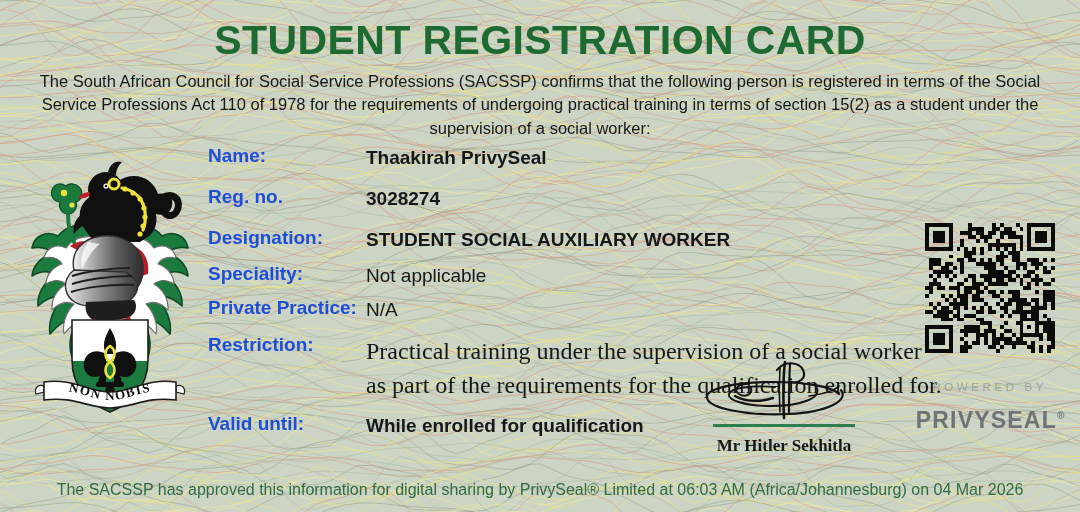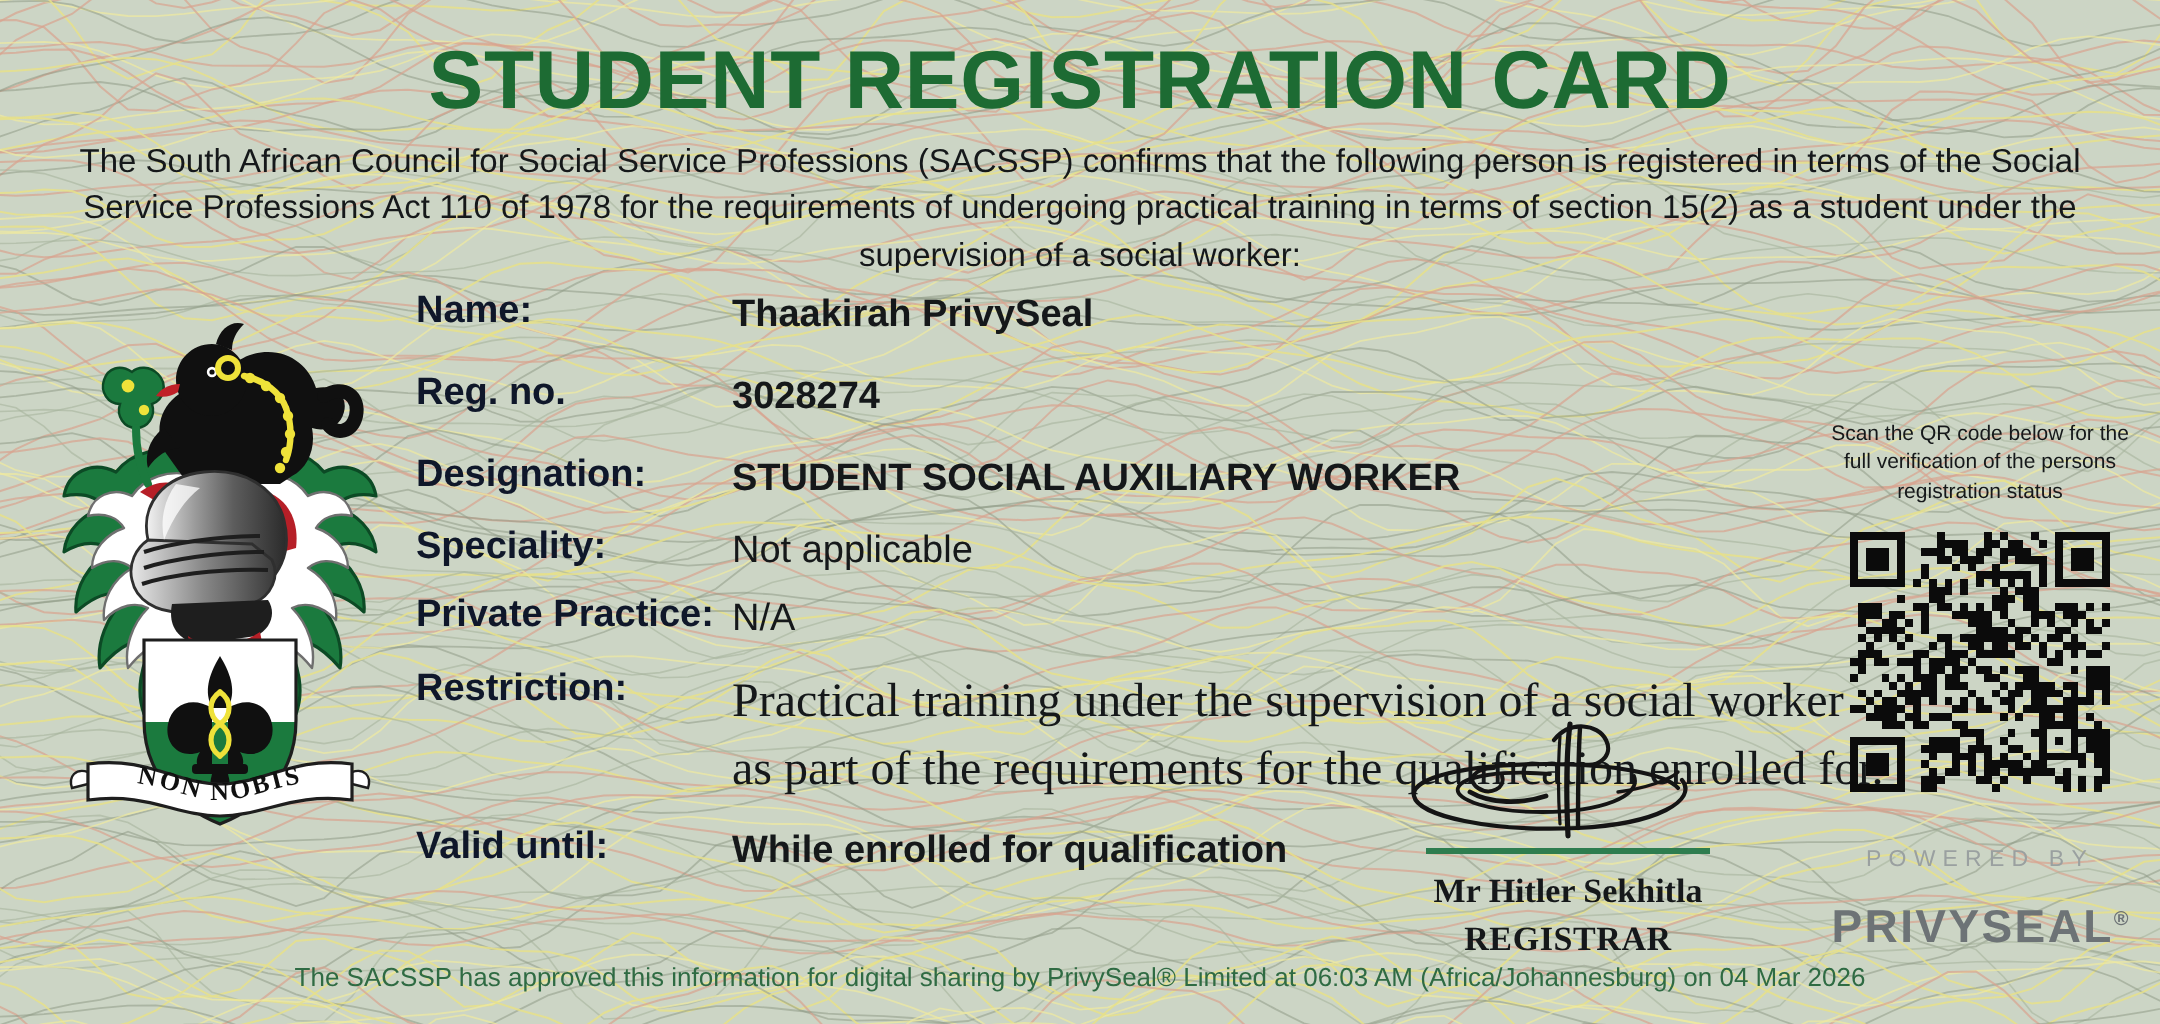--- a/index.html
+++ b/index.html
@@ -27,21 +27,21 @@
   }
 
   
   #arms{position:absolute;left:22px;top:142px;width:176px;height:272px;}
 
   
   #fields{position:absolute;left:208px;top:145px;width:700px;}
   .row{position:relative;}
   .lbl{
     position:absolute;left:0;top:0;
-    font-size:19px;font-weight:bold;color:#0f172a;white-space:nowrap;
+    font-size:19px;font-weight:bold;color:#1d4ed8;white-space:nowrap;
   }
   .val{
     position:absolute;left:158px;top:0;
     font-size:19px;color:#15181a;white-space:pre;line-height:1.42;
   }
   .val.b{font-weight:bold;}
   .val.sm{font-size:24px;font-family:Liberation Serif, serif;}
 
   
   #sigblock{position:absolute;left:674px;top:360px;width:220px;text-align:center;}
@@ -67,21 +67,21 @@
   }
   #psbrand{
     margin-top:14px;font-size:23px;letter-spacing:1.2px;color:#6d7376;
     font-weight:bold;position:relative;display:inline-block;
   }
   #psreg{font-size:10px;vertical-align:super;letter-spacing:0;}
 
   
   #footer{
     position:absolute;left:0;top:481px;width:1080px;text-align:center;
-    font-size:13px;color:#2f6b43;
+    font-size:16px;color:#2f6b43;
   }
 </style>
 </head>
 <body>
 
 <div id="card">
 
   <svg id="guilloche" viewBox="0 0 1080 512" preserveAspectRatio="none">
       <path d="M-20.0,-40.1 L-6.0,-43.0 L8.0,-44.9 L22.0,-45.9 L36.0,-47.0 L50.0,-48.8 L64.0,-50.9 L78.0,-52.4 L92.0,-52.2 L106.0,-49.9 L120.0,-46.1 L134.0,-42.1 L148.0,-39.1 L162.0,-37.5 L176.0,-37.0 L190.0,-36.5 L204.0,-35.6 L218.0,-34.4 L232.0,-34.0 L246.0,-35.2 L260.0,-38.3 L274.0,-42.5 L288.0,-46.6 L302.0,-49.2 L316.0,-50.1 L330.0,-49.9 L344.0,-49.5 L358.0,-49.5 L372.0,-49.8 L386.0,-49.3 L400.0,-47.3 L414.0,-43.8 L428.0,-39.4 L442.0,-35.8 L456.0,-33.8 L470.0,-33.9 L484.0,-35.1 L498.0,-36.4 L512.0,-37.2 L526.0,-37.7 L540.0,-38.9 L554.0,-41.3 L568.0,-44.9 L582.0,-48.9 L596.0,-51.8 L610.0,-52.8 L624.0,-51.7 L638.0,-49.5 L652.0,-47.3 L666.0,-45.8 L680.0,-44.8 L694.0,-43.3 L708.0,-40.9 L722.0,-37.5 L736.0,-34.2 L750.0,-32.3 L764.0,-32.5 L778.0,-34.7 L792.0,-37.8 L806.0,-40.6 L820.0,-42.5 L834.0,-43.7 L848.0,-45.0 L862.0,-47.2 L876.0,-49.9 L890.0,-52.3 L904.0,-53.1 L918.0,-51.7 L932.0,-48.5 L946.0,-44.8 L960.0,-41.6 L974.0,-39.7 L988.0,-38.8 L1002.0,-37.8 L1016.0,-36.3 L1030.0,-34.5 L1044.0,-33.1 L1058.0,-33.4 L1072.0,-35.8 L1086.0,-39.7 L1100.0,-43.8" fill="none" stroke="#e6e08a" stroke-width="1.00" opacity="0.85"></path>
       <path d="M-20.0,-55.1 L-6.0,-54.3 L8.0,-55.2 L22.0,-55.4 L36.0,-48.6 L50.0,-35.1 L64.0,-23.4 L78.0,-20.4 L92.0,-23.7 L106.0,-26.5 L120.0,-28.1 L134.0,-33.7 L148.0,-45.8 L162.0,-57.7 L176.0,-61.1 L190.0,-56.0 L204.0,-49.6 L218.0,-45.9 L232.0,-41.2 L246.0,-31.4 L260.0,-20.2 L274.0,-16.5 L288.0,-22.7 L302.0,-32.2 L316.0,-38.3 L330.0,-42.3 L344.0,-49.4 L358.0,-58.7 L372.0,-62.5 L386.0,-55.9 L400.0,-44.2 L414.0,-35.6 L428.0,-31.9 L442.0,-27.7 L456.0,-21.2 L470.0,-17.9 L484.0,-24.2 L498.0,-37.2 L512.0,-47.9 L526.0,-51.8 L540.0,-53.1 L554.0,-56.3 L568.0,-58.4 L582.0,-52.8 L596.0,-39.6 L610.0,-27.4 L624.0,-22.9 L638.0,-24.1 L652.0,-24.6 L666.0,-24.4 L680.0,-29.2 L694.0,-41.4 L708.0,-54.4 L722.0,-59.5 L736.0,-56.5 L750.0,-52.2 L764.0,-50.1 L778.0,-45.9 L792.0,-35.4 L806.0,-22.9 L820.0,-17.2 L834.0,-21.3 L848.0,-28.9 L862.0,-33.8 L876.0,-37.7 L890.0,-45.8 L904.0,-56.9 L918.0,-62.7 L932.0,-58.2 L946.0,-48.1 L960.0,-40.3 L974.0,-36.2 L988.0,-30.7 L1002.0,-22.1 L1016.0,-16.7 L1030.0,-21.1 L1044.0,-32.9 L1058.0,-43.3 L1072.0,-47.9 L1086.0,-50.8 L1100.0,-56.2" fill="none" stroke="#d8a38f" stroke-width="1.00" opacity="0.70"></path>
@@ -444,25 +444,23 @@
           <path d="M88,10 C96,0 110,2 114,10 C118,18 110,24 102,22" stroke-width="2.1"></path>
 
           <path d="M58,24 C48,24 44,30 50,34 C56,38 64,34 62,28" stroke-width="2"></path>
           <path d="M46,36 C56,42 72,42 84,38" stroke-width="2.4"></path>
 
           <path d="M120,36 C134,34 146,30 150,26" stroke-width="1.7"></path>
         </g>
       </svg>
       <div id="sigrule"></div>
       <div id="signame">Mr Hitler Sekhitla</div>
-      <div id="sigrole">REGISTRAR</div>
     </div>
 
     <div id="qrpanel">
-      <div id="qrhint">Scan the QR code below for the full verification of the persons registration status</div>
       <div id="qrwrap">
         <svg id="qrsvg" viewBox="0 0 33 33" shape-rendering="crispEdges">
             <rect x="0" y="0" width="33" height="33" fill="none"></rect>
             <rect x="0" y="0" width="1" height="1" fill="#0b0b0b"></rect>
             <rect x="1" y="0" width="1" height="1" fill="#0b0b0b"></rect>
             <rect x="2" y="0" width="1" height="1" fill="#0b0b0b"></rect>
             <rect x="3" y="0" width="1" height="1" fill="#0b0b0b"></rect>
             <rect x="4" y="0" width="1" height="1" fill="#0b0b0b"></rect>
             <rect x="5" y="0" width="1" height="1" fill="#0b0b0b"></rect>
             <rect x="6" y="0" width="1" height="1" fill="#0b0b0b"></rect>

